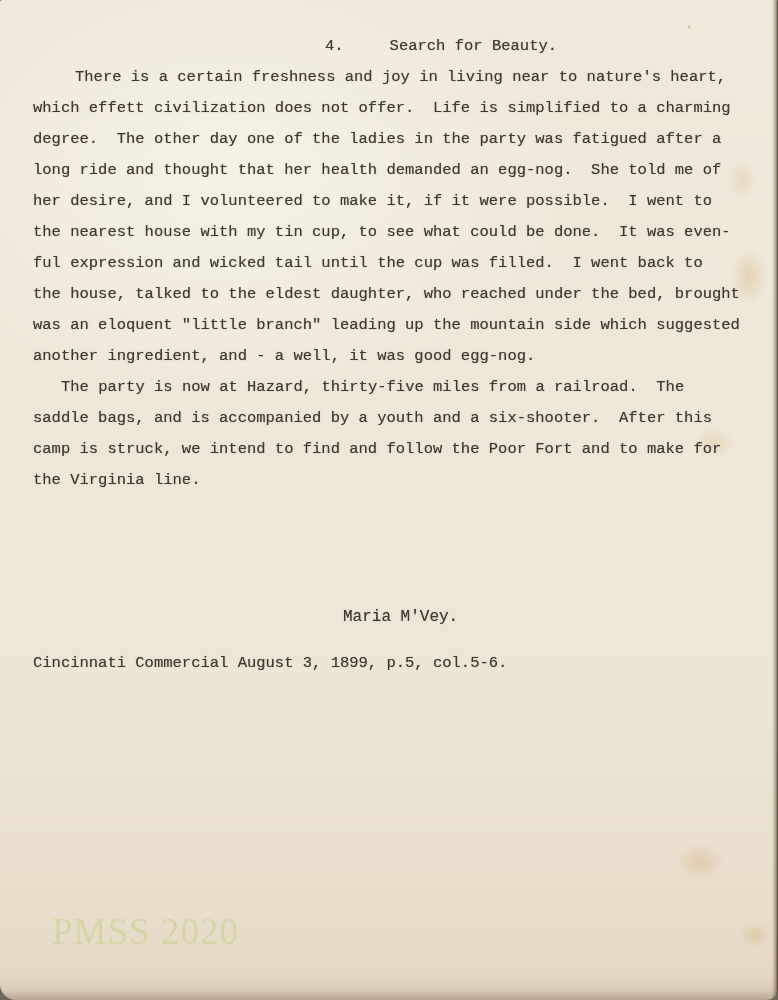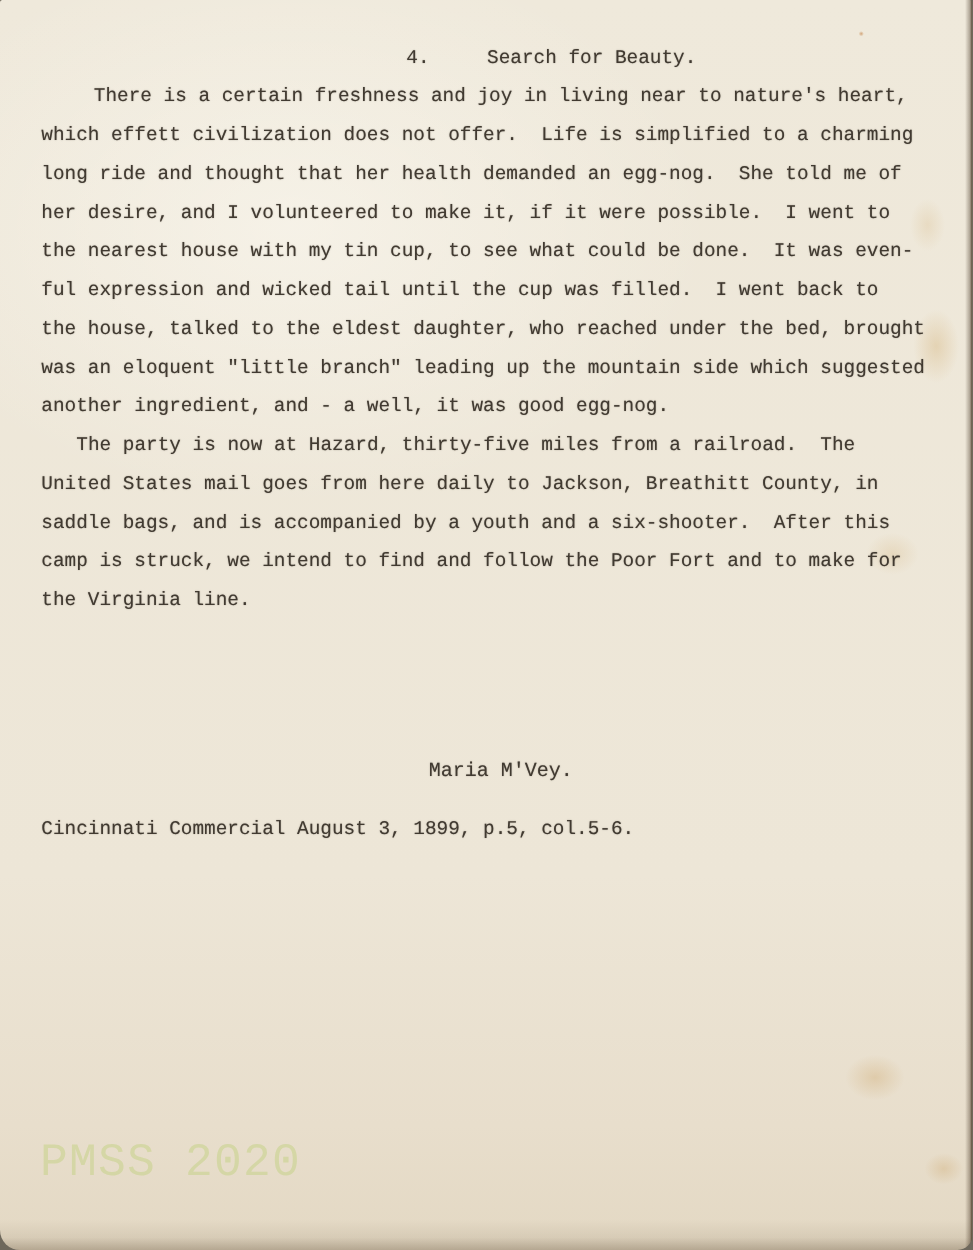--- a/index.html
+++ b/index.html
@@ -65,54 +65,54 @@
     left: 33px;
     top: 654px;
     font-family: "Liberation Mono", "DejaVu Sans Mono", monospace;
     font-size: 15.5px;
     color: #413a31;
     text-shadow: 0 0 1px rgba(64,56,46,0.55);
     white-space: pre;
   }
   .watermark {
     position: absolute;
-    left: 32px;
+    left: 52px;
     top: 910px;
-    font-family: Liberation Mono, monospace;
+    font-family: Liberation Serif, serif;
     font-size: 37px;
     letter-spacing: 1px;
     color: #d2d6a0;
     opacity: 0.85;
     white-space: pre;
   }
 </style>
 </head>
 <body>
 
 <div class="page">
 
   <div class="doc">
 
     <div class="title-line"><span class="title-num">4.</span><span class="title-text">Search for Beauty.</span></div>
 
     <div>
       <div class="line indent-lg">There is a certain freshness and joy in living near to nature's heart,</div>
       <div class="line">which effett civilization does not offer.  Life is simplified to a charming</div>
+      <div class="line">degree.  The other day one of the ladies in the party was fatigued after a</div>
       <div class="line">long ride and thought that her health demanded an egg-nog.  She told me of</div>
       <div class="line">her desire, and I volunteered to make it, if it were possible.  I went to</div>
       <div class="line">the nearest house with my tin cup, to see what could be done.  It was even-</div>
       <div class="line">ful expression and wicked tail until the cup was filled.  I went back to</div>
       <div class="line">the house, talked to the eldest daughter, who reached under the bed, brought</div>
       <div class="line">was an eloquent "little branch" leading up the mountain side which suggested</div>
       <div class="line">another ingredient, and - a well, it was good egg-nog.</div>
     </div>
 
     <div>
       <div class="line indent-sm">The party is now at Hazard, thirty-five miles from a railroad.  The</div>
-      <div class="line">United States mail goes from here daily to Jackson, Breathitt County, in</div>
       <div class="line">saddle bags, and is accompanied by a youth and a six-shooter.  After this</div>
       <div class="line">camp is struck, we intend to find and follow the Poor Fort and to make for</div>
       <div class="line">the Virginia line.</div>
     </div>
 
   </div>
 
   <div class="signature">Maria M'Vey.</div>
 
   <div class="citation">Cincinnati Commercial August 3, 1899, p.5, col.5-6.</div>

